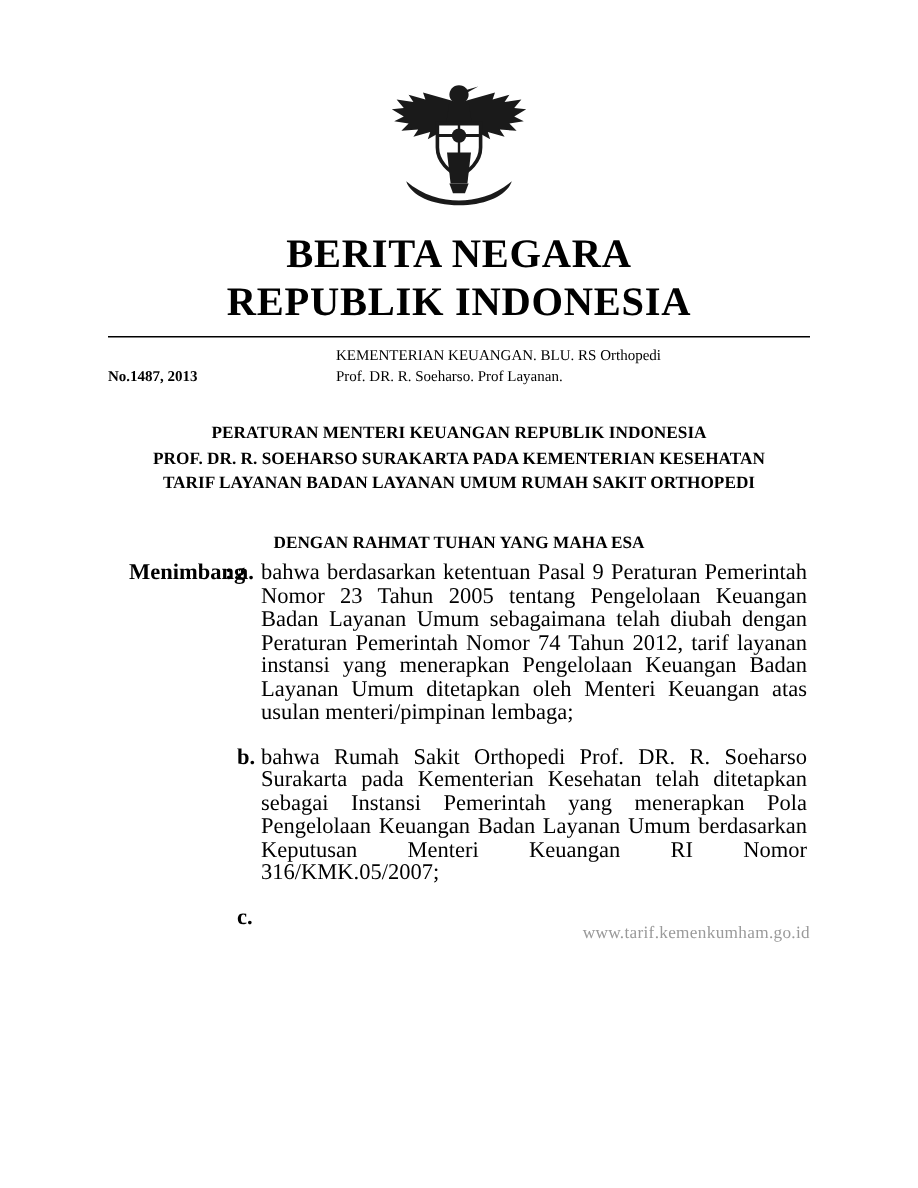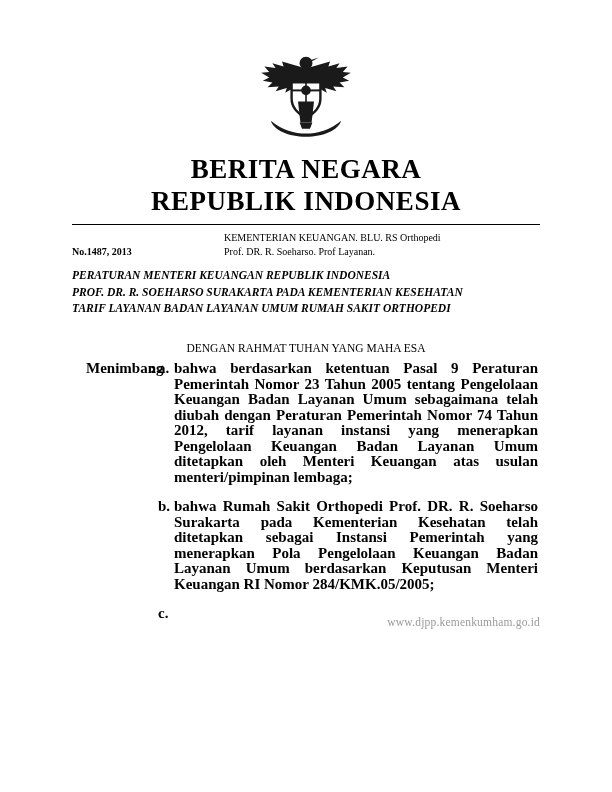--- a/index.html
+++ b/index.html
@@ -76,35 +76,35 @@
     flex: 0 0 152px;
     font-weight: bold;
   }
   .issue-desc {
     flex: 1;
   }
   .issue-desc div { font-weight: normal; }
 
   
   .titleblock {
-    margin-top: 8px;
+    text-align: center;
+    margin-top: 22px;
     font-size: 11.5px;
     font-weight: bold;
     line-height: 17px;
-    font-style: italic;
   }
   .titleblock .t-wide {
     line-height: 16px;
   }
 
   .invocation {
     text-align: center;
     margin-top: 20px;
     font-size: 11.5px;
-    font-weight: normal;
+    font-weight: bold;
     line-height: 25px;
   }
 
   
   .considerans {
     font-size: 15px;
     line-height: 15.5px;
     font-weight: bold;
   }
   .cons-row {
@@ -124,21 +124,21 @@
     text-align: left;
   }
   .cons-letter {
     width: 16px;
     flex: 0 0 16px;
   }
   .cons-text {
     flex: 1;
     text-align: justify;
     text-align-last: left;
-    font-weight: bold;
+    font-weight: normal;
     padding-right: 2px;
   }
   .cons-item { margin-top: 14px; }
   .cons-item.first { margin-top: 0; }
 
   
   .footer-url {
     position: absolute;
     right: 72px;
     bottom: 28px;
@@ -212,26 +212,26 @@
       <div class="cons-label">Menimbang</div>
       <div class="cons-colon">:</div>
       <div class="cons-letter">a.</div>
       <div class="cons-text">bahwa berdasarkan ketentuan Pasal 9 Peraturan Pemerintah Nomor 23 Tahun 2005 tentang Pengelolaan Keuangan Badan Layanan Umum sebagaimana telah diubah dengan Peraturan Pemerintah Nomor 74 Tahun 2012, tarif layanan instansi yang menerapkan Pengelolaan Keuangan Badan Layanan Umum ditetapkan oleh Menteri Keuangan atas usulan menteri/pimpinan lembaga;</div>
     </div>
 
     <div class="cons-row cons-item">
       <div class="cons-label"></div>
       <div class="cons-colon"></div>
       <div class="cons-letter">b.</div>
-      <div class="cons-text">bahwa Rumah Sakit Orthopedi Prof. DR. R. Soeharso Surakarta pada Kementerian Kesehatan telah ditetapkan sebagai Instansi Pemerintah yang menerapkan Pola Pengelolaan Keuangan Badan Layanan Umum berdasarkan Keputusan Menteri Keuangan RI Nomor 284/KMK.05/2005;</div>
+      <div class="cons-text">bahwa Rumah Sakit Orthopedi Prof. DR. R. Soeharso Surakarta pada Kementerian Kesehatan telah ditetapkan sebagai Instansi Pemerintah yang menerapkan Pola Pengelolaan Keuangan Badan Layanan Umum berdasarkan Keputusan Menteri Keuangan RI Nomor 316/KMK.05/2007;</div>
     </div>
 
     <div class="cons-row cons-item">
       <div class="cons-label"></div>
       <div class="cons-colon"></div>
       <div class="cons-letter">c.</div>
     </div>
 
   </div>
 
-  <div class="footer-url">www.djpp.kemenkumham.go.id</div>
+  <div class="footer-url">www.tarif.kemenkumham.go.id</div>
 
 </div>
 
 </body></html>

